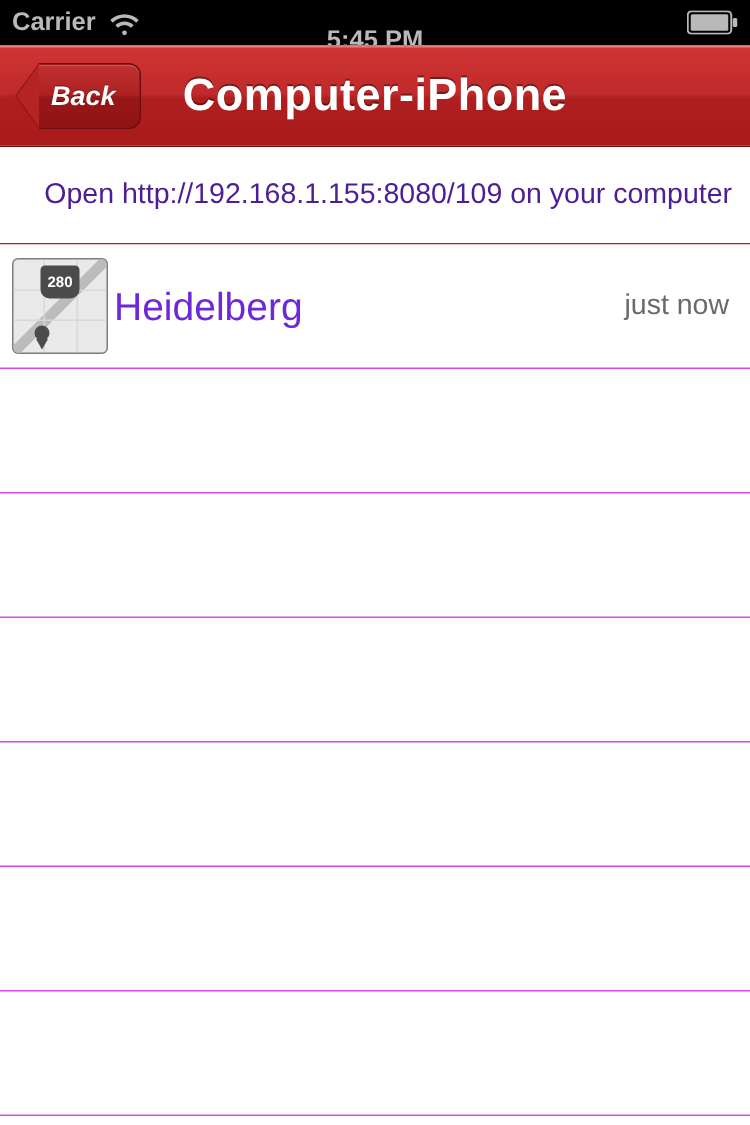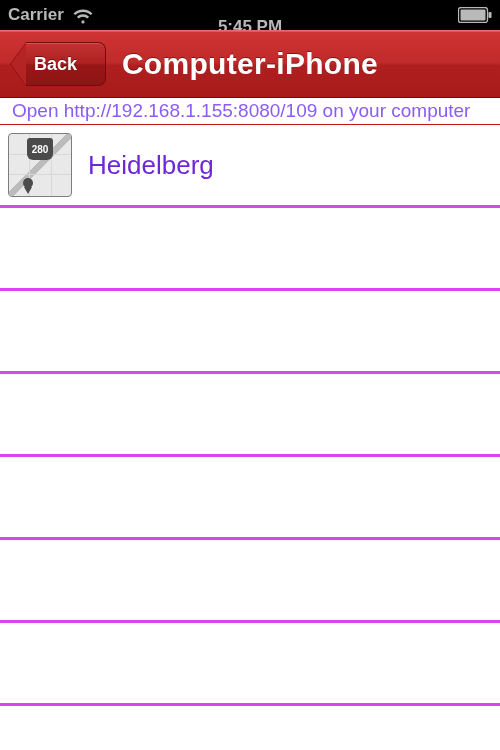--- a/index.html
+++ b/index.html
@@ -68,51 +68,52 @@
       content: "";
       position: absolute;
       left: 1px; top: -21px;
       width: 0; height: 0;
       border-top: 21px solid transparent;
       border-bottom: 21px solid transparent;
       border-right: 15px solid #b42424;
     }
     .back-button .body {
       height: 44px;
-      padding: 0 28px 0 8px;
+      padding: 0 16px 0 8px;
       display: flex;
       align-items: center;
       background: linear-gradient(to bottom, #c33232 0%, #ae2121 48%, #981717 52%, #8f1414 100%);
       border: 1px solid #6e0d0d;
       border-left: none;
       border-radius: 0 8px 8px 0;
       box-shadow: inset 0 1px 0 rgba(255,255,255,0.18);
+      font-style: italic;
     }
 
     
     .info-banner {
-      padding: 2px 12px;
-      text-align: left;
-      color: #8b5cf6;
+      padding: 21px 12px;
+      text-align: right;
+      color: #4c1d95;
       font-size: 19px;
       border-bottom: 1px solid #c21616;
       background: #fff;
     }
 
     
     .list {
       background: #fff;
     }
     .row {
       height: 83px;
-      border-bottom: 3px solid #d946ef;
+      border-bottom: 1px solid #d946ef;
       display: flex;
       align-items: center;
       padding: 0 14px 0 8px;
-      gap: 16px;
+      gap: 4px;
     }
     .row.empty { }
     .row .thumb {
       width: 64px;
       height: 64px;
       border: 1px solid #7d7d7d;
       border-radius: 4px;
       background: #e9e9e9;
       position: relative;
       overflow: hidden;
@@ -207,20 +208,21 @@
 
 <div class="info-banner">Open http://192.168.1.155:8080/109 on your computer</div>
 
 <div class="list">
   <div class="row">
     <div class="thumb">
       <div class="shield">280</div>
       <div class="pin"></div>
     </div>
     <div class="title">Heidelberg</div>
+    <div class="time">just now</div>
   </div>
   <div class="row empty"></div>
   <div class="row empty"></div>
   <div class="row empty"></div>
   <div class="row empty"></div>
   <div class="row empty"></div>
   <div class="row empty"></div>
 </div>
 
 </body></html>

